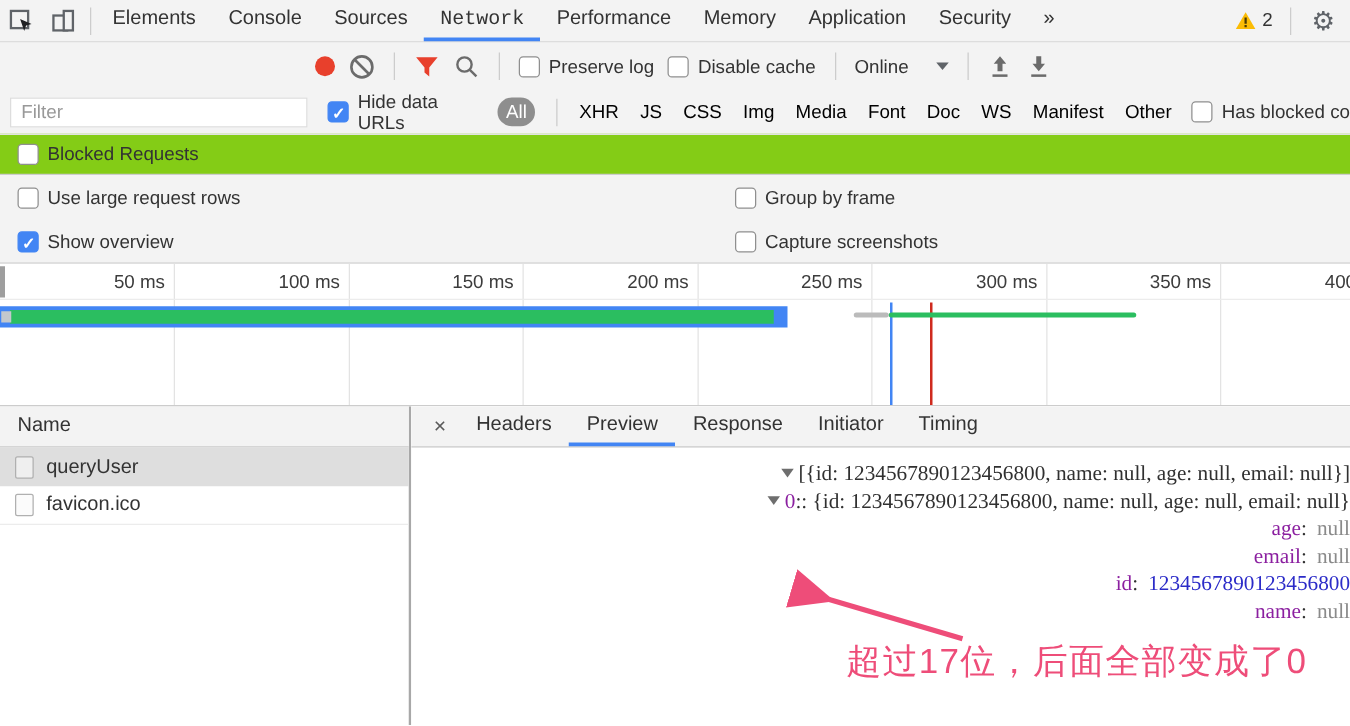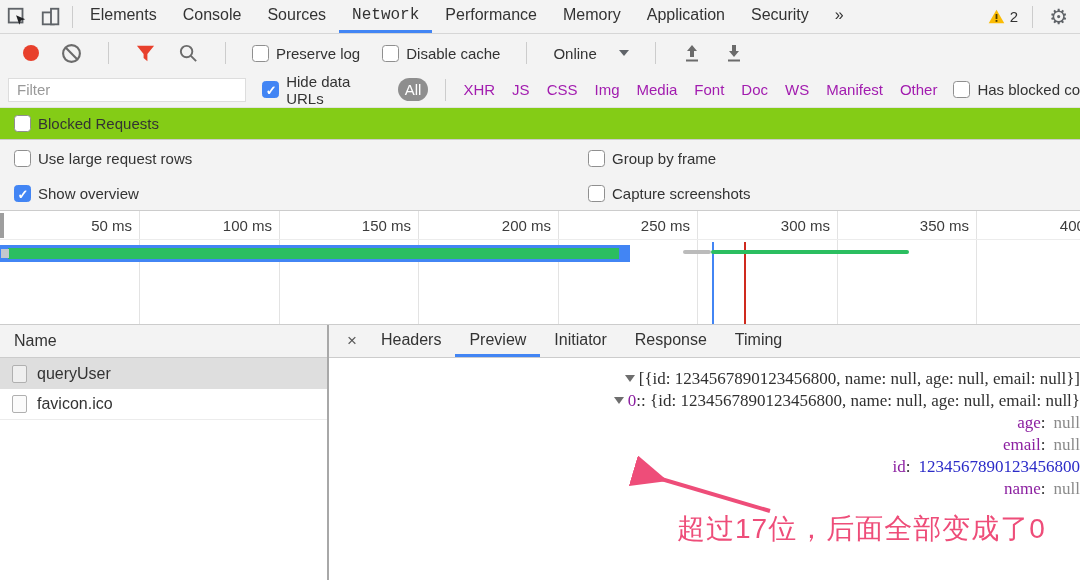--- a/index.html
+++ b/index.html
@@ -12,36 +12,36 @@
   .tabbar .iconbtn { display:flex; align-items:center; justify-content:center; width:34px; cursor:pointer; }
   .vsep { width:1px; height:22px; background:#ccc; align-self:center; margin:0 4px; }
   .main-tab { display:flex; align-items:center; padding:4px 13px; font-size:16px; color:#333; cursor:pointer; border-bottom:3px solid transparent; }
   .main-tab.active { border-bottom:3px solid #4285f4;font-family:Liberation Mono, monospace; }
   .tabbar .spacer { flex:1; }
   .warn-wrap { display:flex; align-items:center; gap:5px; padding:0 10px; cursor:pointer; }
   .warn-count { font-size:15px; color:#333; }
   .gear { font-family:"DejaVu Sans", sans-serif; font-size:21px; color:#5f6368; display:flex; align-items:center; padding:0 12px; cursor:pointer; }
 
   
-  .nettoolbar { height:38px; background:#f3f3f3; display:flex; align-items:center; gap:22px; padding-left:23px; }
+  .nettoolbar { height:38px; background:#f3f3f3; display:flex; align-items:center; gap:11px; padding-left:13px;justify-content:center; }
   .record-dot { width:16px; height:16px; border-radius:50%; background:#e8402c; cursor:pointer; }
   .chk-item { display:flex; align-items:center; gap:7px; cursor:pointer; }
   .chk { width:17px; height:17px; border:1.5px solid #8f8f8f; border-radius:3.5px; background:#fff; position:relative; flex:0 0 auto; cursor:pointer; }
   .chk.checked { background:#4285f4; border-color:#4285f4; }
   .chk.checked::after { content:"✓"; position:absolute; left:2.5px; top:0.5px; color:#fff; font-size:13px; font-weight:bold; }
   .chk-label { font-size:15px; color:#333; }
   .dropdown { display:flex; align-items:center; gap:22px; font-size:15px; color:#333; cursor:pointer; }
   .caret-down { width:0; height:0; border-left:5px solid transparent; border-right:5px solid transparent; border-top:6px solid #5f6368; }
 
   
   .filterrow { height:35px; background:#f3f3f3; display:flex; align-items:center; gap:16px; padding-left:8px; overflow:hidden; }
   .filter-input { width:257px; height:24px; border:1px solid #ddd; background:#fff; font-size:15px; padding:0 8px; color:#333; outline:none; font-family:"Liberation Sans",sans-serif; }
   .filter-input::placeholder { color:#999; }
   .types { display:flex; align-items:center; gap:17px; }
-  .ftype { font-size:15px; color:#a21caf; cursor:pointer; white-space:nowrap; }
+  .ftype { font-size:15px; color:#000000; cursor:pointer; white-space:nowrap; }
   .ftype.pill { background:#8e8e8e; color:#fff; padding:3px 7px; border-radius:12px; }
   .nowrap { white-space:nowrap; }
 
   
   .blockedrow { height:33px; background:#84cc16; display:flex; align-items:center; padding-left:14px; border-top:1px solid #e2e2e2; border-bottom:1px solid #ccc; }
 
   
   .optgrid { height:71px; background:#f3f3f3; border-bottom:1px solid #ccc; display:grid; grid-template-columns:574px auto; grid-template-rows:36px 35px; align-items:center; padding-left:14px; }
 
   
@@ -270,22 +270,22 @@
         <span class="file-ic"></span>
         <span>favicon.ico</span>
       </div>
     </div>
 
     <div class="rightpane">
       <div class="detail-tabs">
         <div class="close-x">×</div>
         <div class="dtab">Headers</div>
         <div class="dtab active">Preview</div>
+        <div class="dtab">Response</div>
         <div class="dtab">Initiator</div>
-        <div class="dtab">Response</div>
         <div class="dtab">Timing</div>
       </div>
 
       <div class="preview">
         <div class="pv-line">
           <span class="tri"></span><span>[{id: 1234567890123456800, name: null, age: null, email: null}]</span>
         </div>
         <div class="pv-line pv-item">
           <span class="tri"></span><span class="key" style="margin-right:0">0</span><span>: {id: 1234567890123456800, name: null, age: null, email: null}</span>
         </div>

